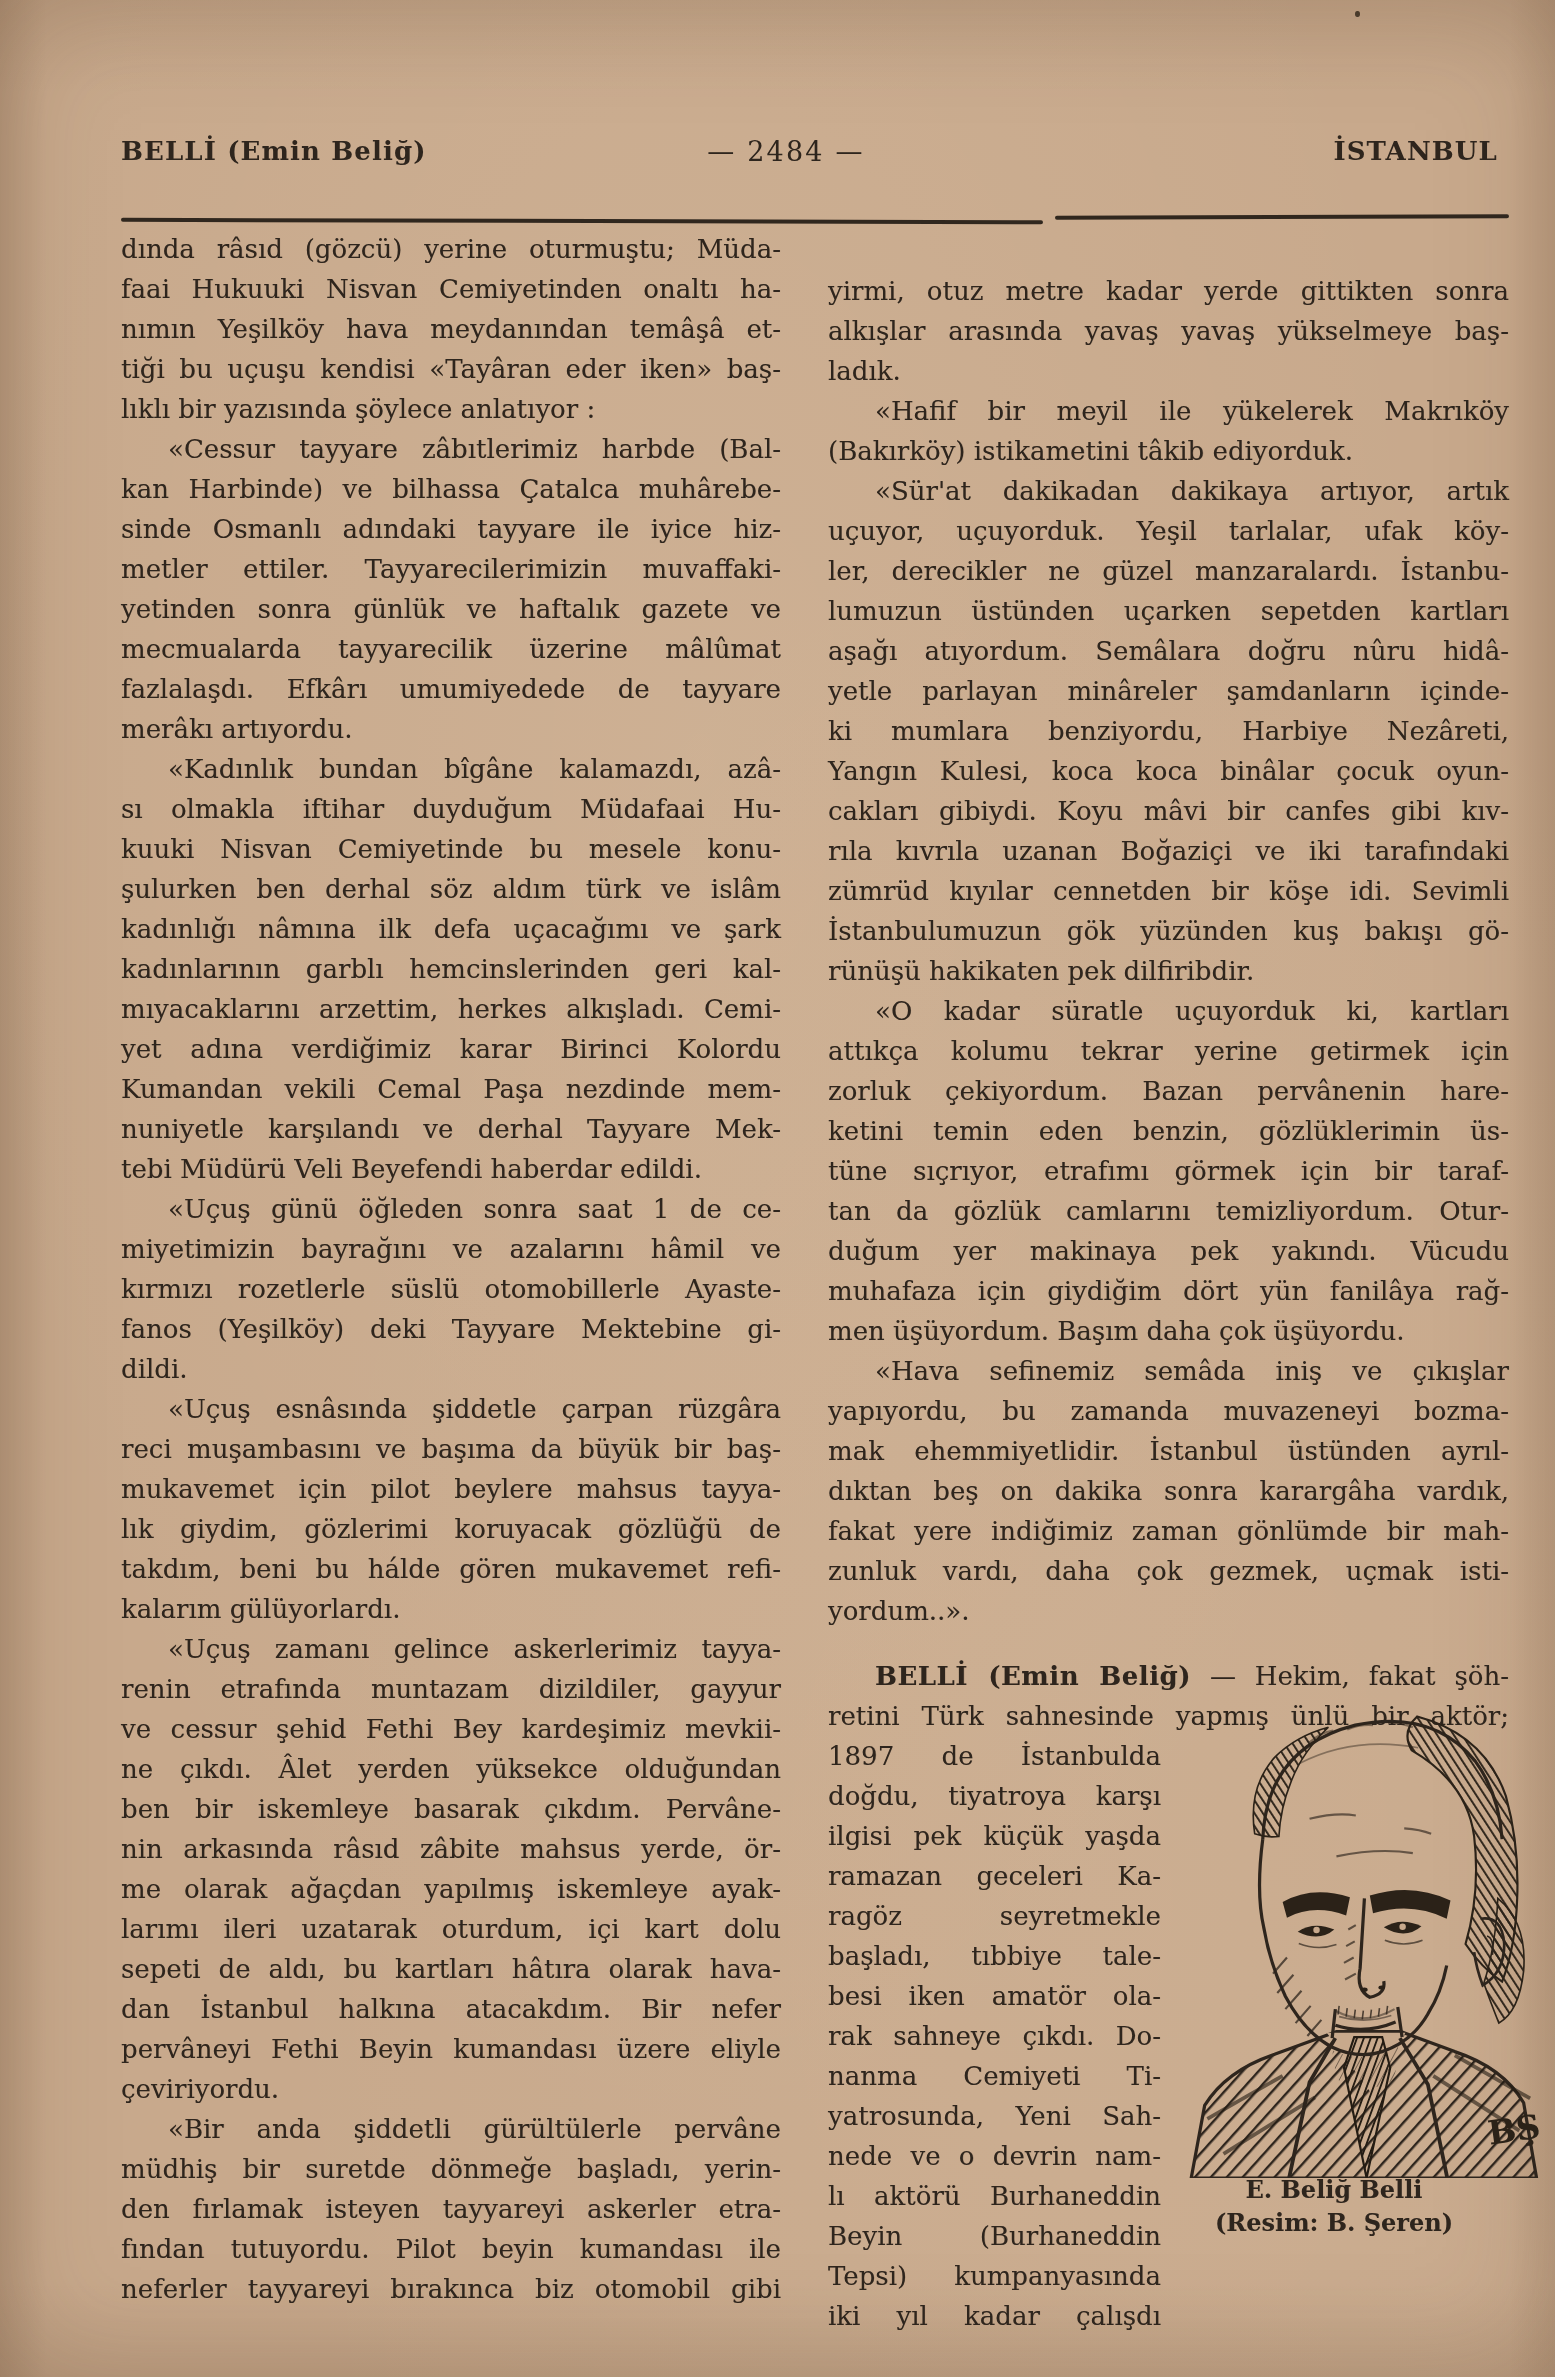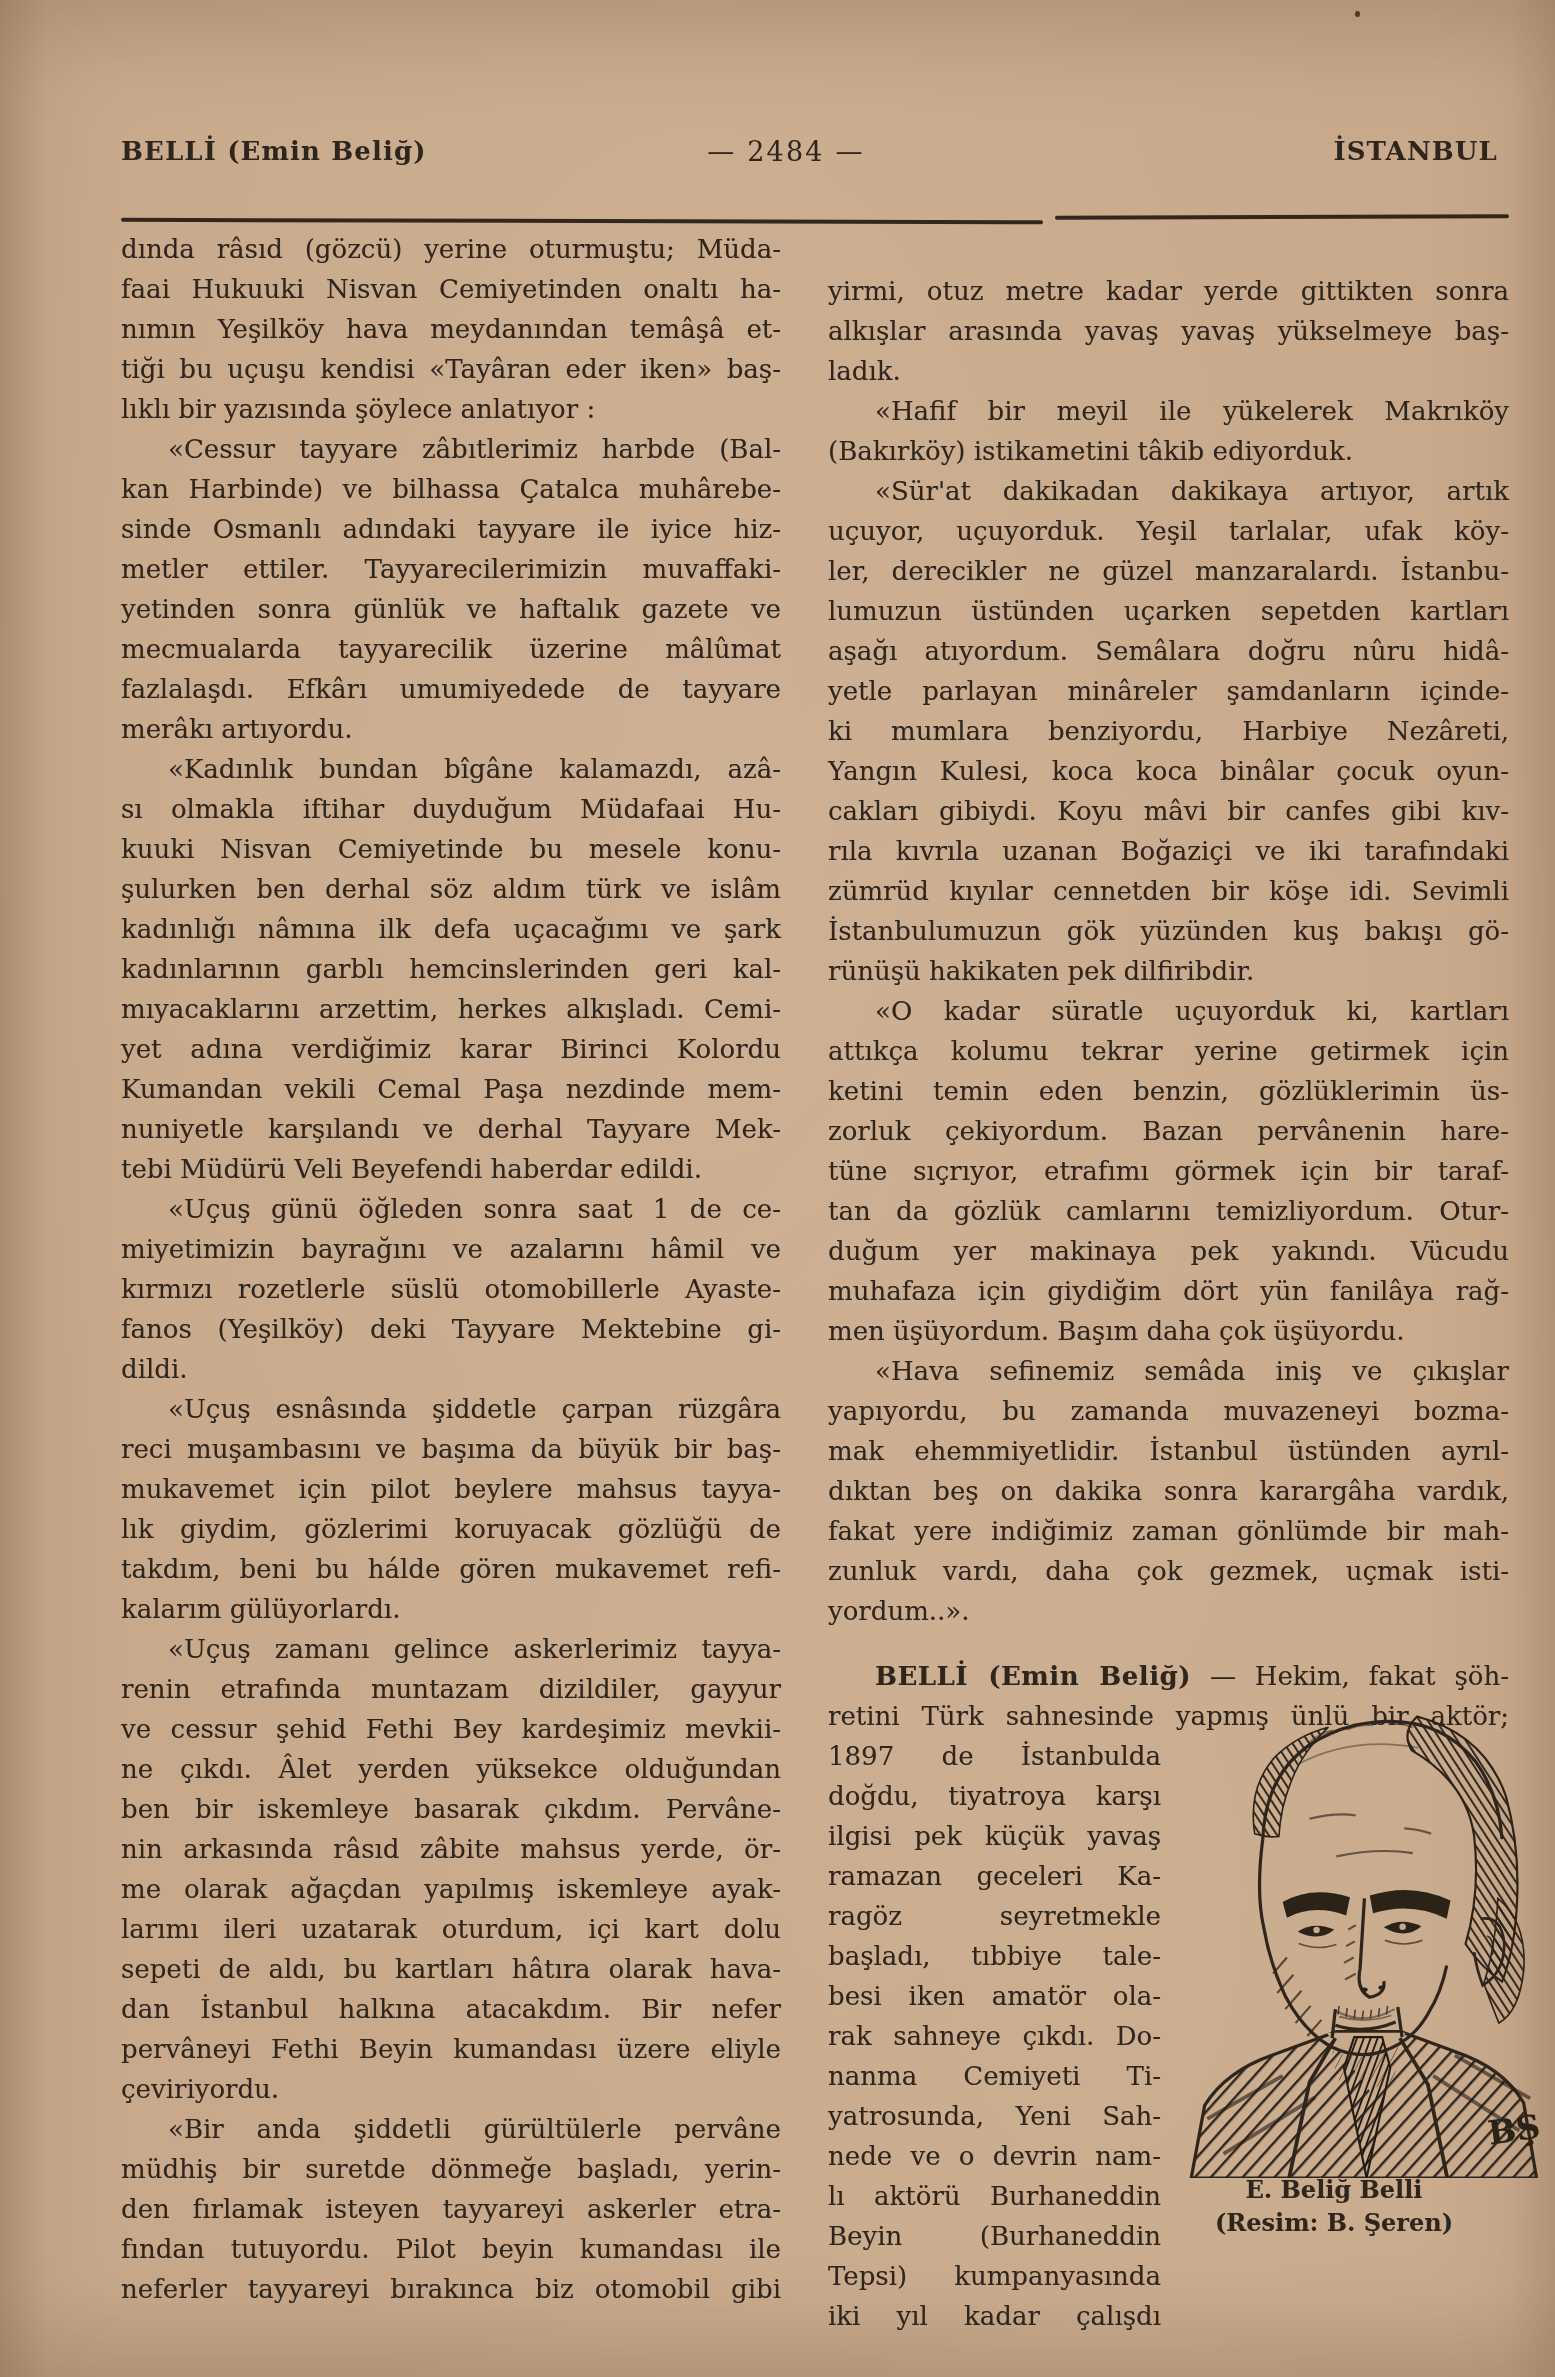--- a/index.html
+++ b/index.html
@@ -131,22 +131,22 @@
         <div class="ln">yetle parlayan minâreler şamdanların içinde-</div>
         <div class="ln">ki mumlara benziyordu, Harbiye Nezâreti,</div>
         <div class="ln">Yangın Kulesi, koca koca binâlar çocuk oyun-</div>
         <div class="ln">cakları gibiydi. Koyu mâvi bir canfes gibi kıv-</div>
         <div class="ln">rıla kıvrıla uzanan Boğaziçi ve iki tarafındaki</div>
         <div class="ln">zümrüd kıyılar cennetden bir köşe idi. Sevimli</div>
         <div class="ln">İstanbulumuzun gök yüzünden kuş bakışı gö-</div>
         <div class="ln end">rünüşü hakikaten pek dilfiribdir.</div>
         <div class="ln st">«O kadar süratle uçuyorduk ki, kartları</div>
         <div class="ln">attıkça kolumu tekrar yerine getirmek için</div>
+        <div class="ln">zorluk çekiyordum. Bazan pervânenin hare-</div>
         <div class="ln">ketini temin eden benzin, gözlüklerimin üs-</div>
-        <div class="ln">zorluk çekiyordum. Bazan pervânenin hare-</div>
         <div class="ln">tüne sıçrıyor, etrafımı görmek için bir taraf-</div>
         <div class="ln">tan da gözlük camlarını temizliyordum. Otur-</div>
         <div class="ln">duğum yer makinaya pek yakındı. Vücudu</div>
         <div class="ln">muhafaza için giydiğim dört yün fanilâya rağ-</div>
         <div class="ln end">men üşüyordum. Başım daha çok üşüyordu.</div>
         <div class="ln st">«Hava sefinemiz semâda iniş ve çıkışlar</div>
         <div class="ln">yapıyordu, bu zamanda muvazeneyi bozma-</div>
         <div class="ln">mak ehemmiyetlidir. İstanbul üstünden ayrıl-</div>
         <div class="ln">dıktan beş on dakika sonra karargâha vardık,</div>
         <div class="ln">fakat yere indiğimiz zaman gönlümde bir mah-</div>
@@ -154,21 +154,21 @@
         <div class="ln end">yordum..».</div>
       </div>
     <div class="entry">
       <div class="ln st"><b>BELLİ (Emin Beliğ)</b><span> — Hekim, fakat şöh-</span></div>
       <div id="entry-full">
           <div class="ln">retini Türk sahnesinde yapmış ünlü bir aktör;</div>
         </div>
       <div id="entry-narrow">
           <div class="ln nw">1897 de İstanbulda</div>
           <div class="ln nw">doğdu, tiyatroya karşı</div>
-          <div class="ln nw">ilgisi pek küçük yavaş</div>
+          <div class="ln nw">ilgisi pek küçük yaşda</div>
           <div class="ln nw">ramazan geceleri Ka-</div>
           <div class="ln nw">ragöz seyretmekle</div>
           <div class="ln nw">başladı, tıbbiye tale-</div>
           <div class="ln nw">besi iken amatör ola-</div>
           <div class="ln nw">rak sahneye çıkdı. Do-</div>
           <div class="ln nw">nanma Cemiyeti Ti-</div>
           <div class="ln nw">yatrosunda, Yeni Sah-</div>
           <div class="ln nw">nede ve o devrin nam-</div>
           <div class="ln nw">lı aktörü Burhaneddin</div>
           <div class="ln nw">Beyin (Burhaneddin</div>

